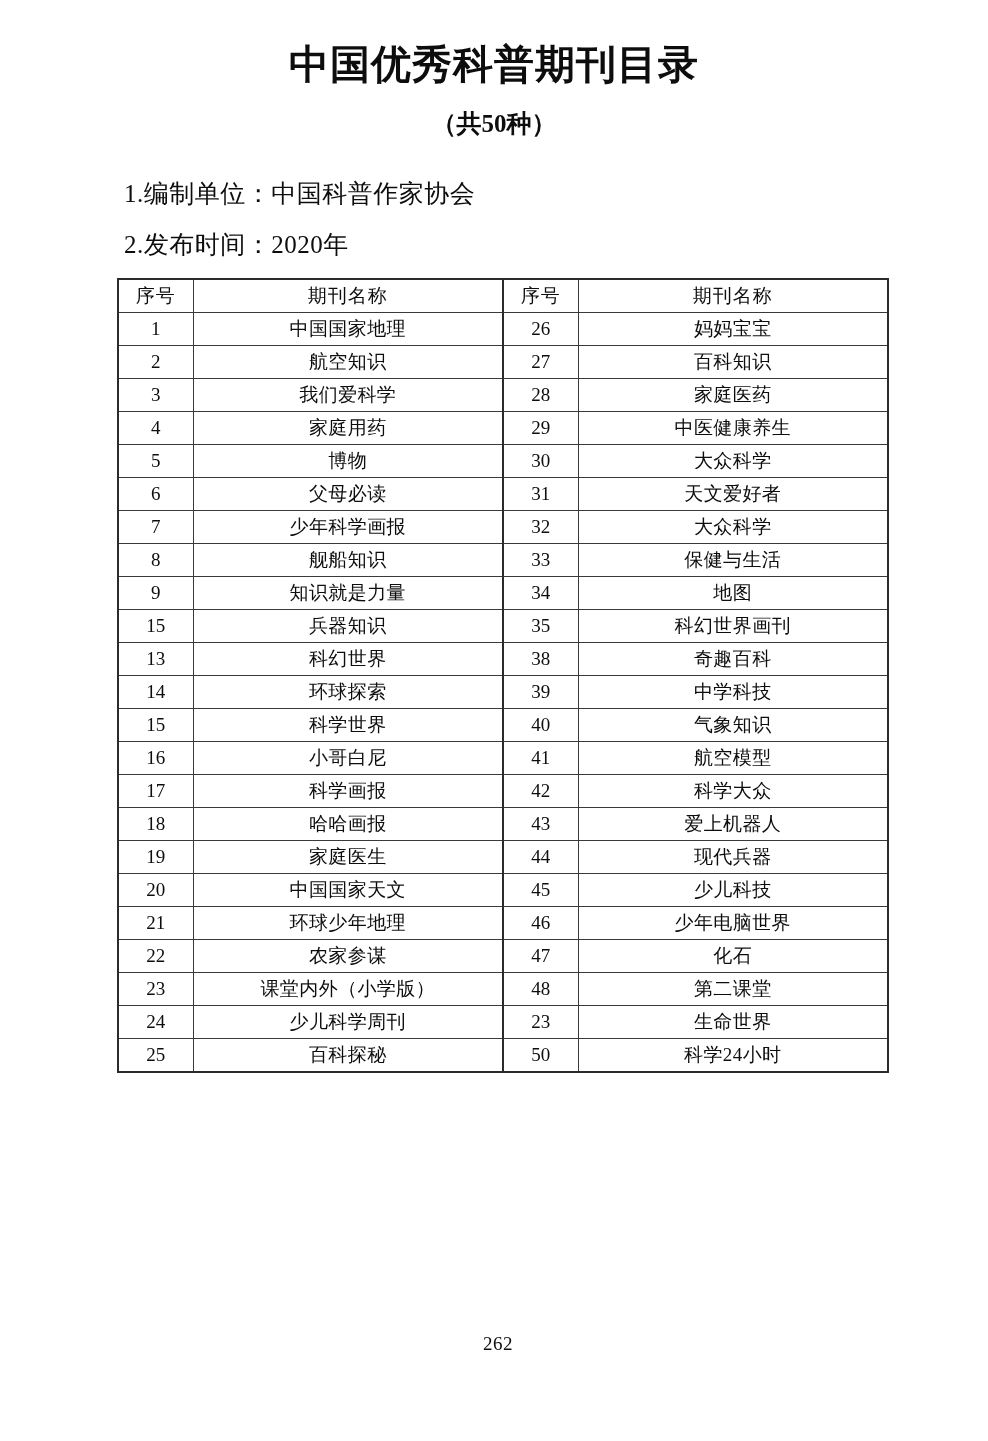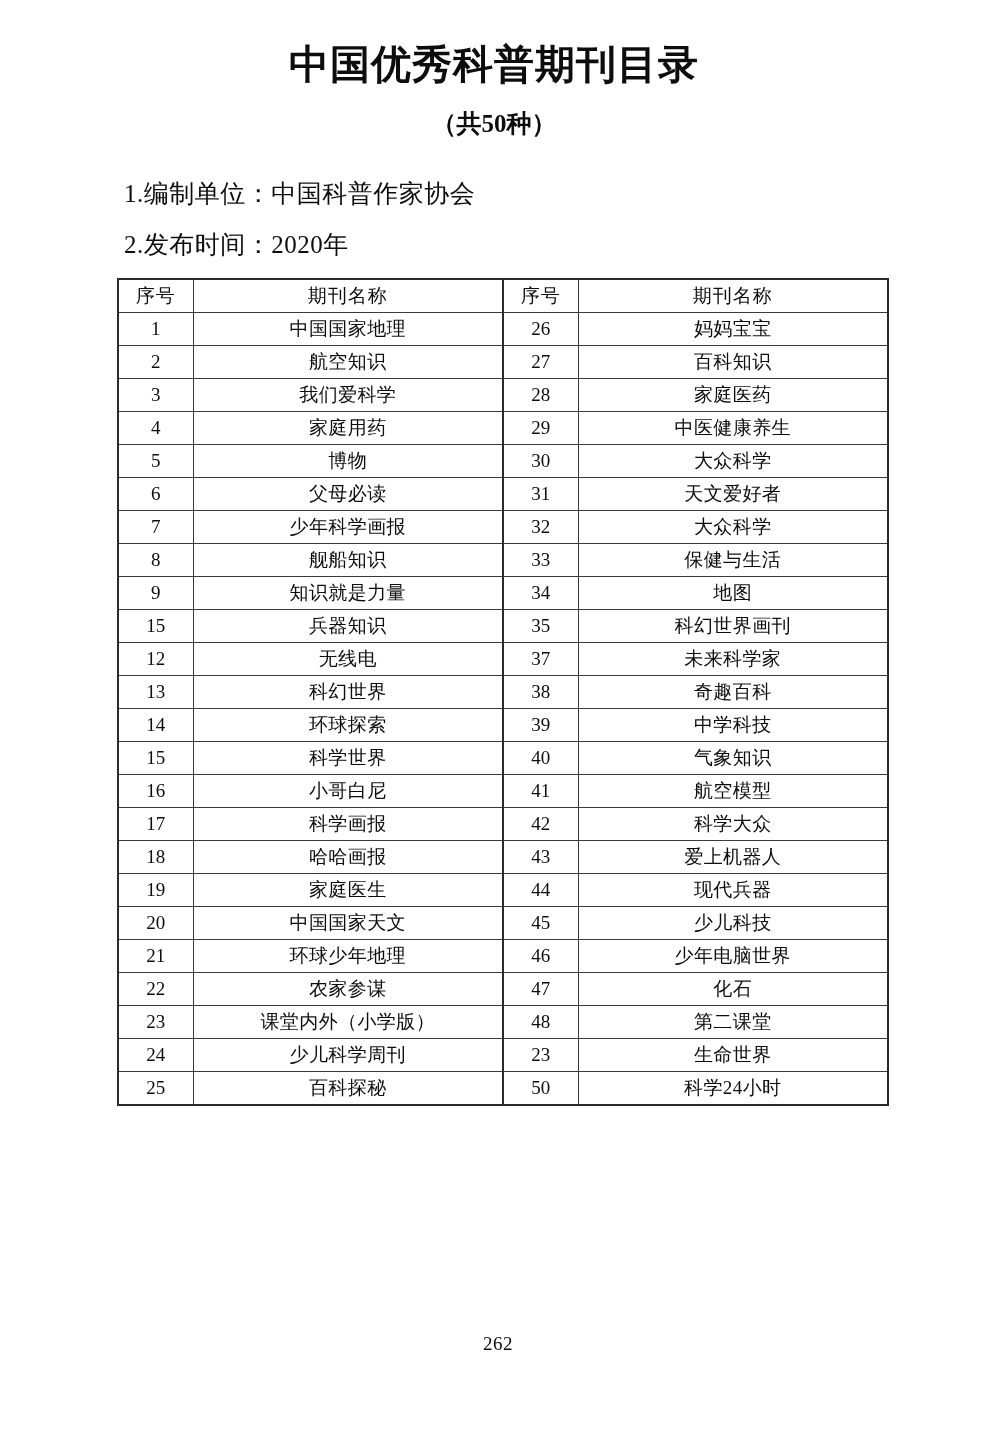--- a/index.html
+++ b/index.html
@@ -206,26 +206,20 @@
             <td class="num col-gap-right">34</td>
             <td class="name">地图</td>
           </tr>
           <tr>
             <td class="num">15</td>
             <td class="name col-gap-left">兵器知识</td>
             <td class="num col-gap-right">35</td>
             <td class="name">科幻世界画刊</td>
           </tr>
           <tr>
-            <td class="num">12</td>
-            <td class="name col-gap-left">无线电</td>
-            <td class="num col-gap-right">37</td>
-            <td class="name">未来科学家</td>
-          </tr>
-          <tr>
             <td class="num">13</td>
             <td class="name col-gap-left">科幻世界</td>
             <td class="num col-gap-right">38</td>
             <td class="name">奇趣百科</td>
           </tr>
           <tr>
             <td class="num">14</td>
             <td class="name col-gap-left">环球探索</td>
             <td class="num col-gap-right">39</td>
             <td class="name">中学科技</td>

